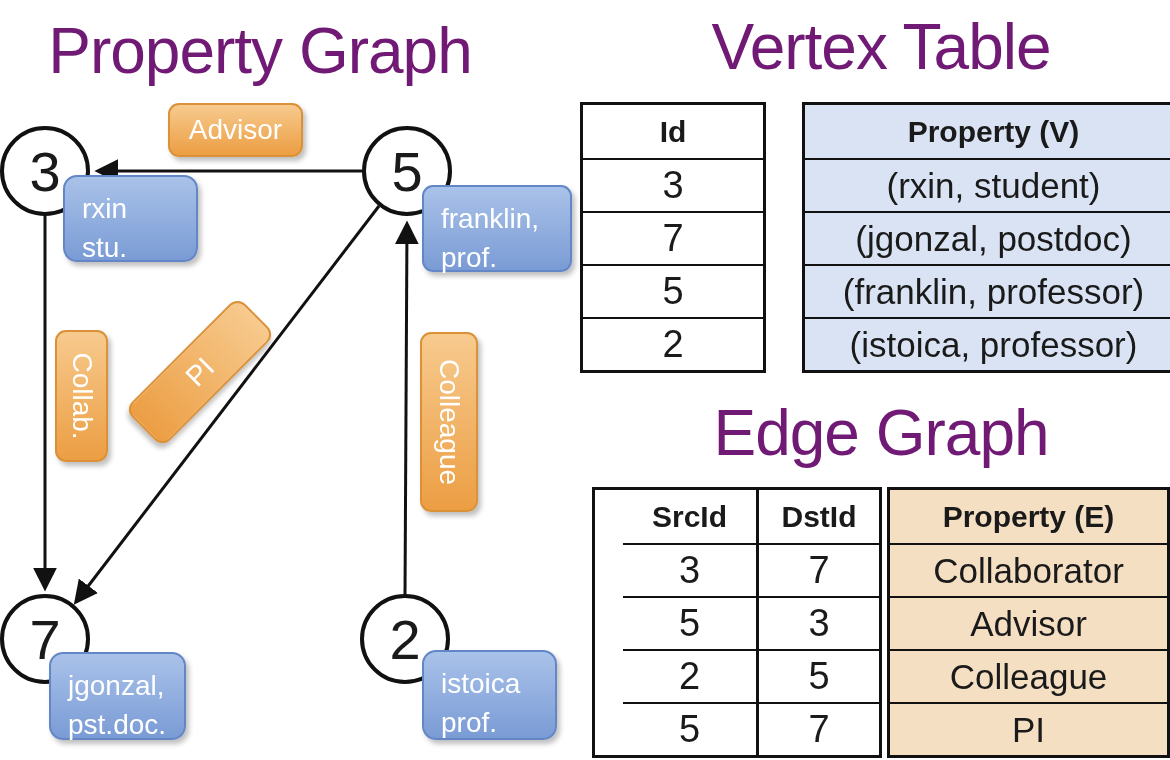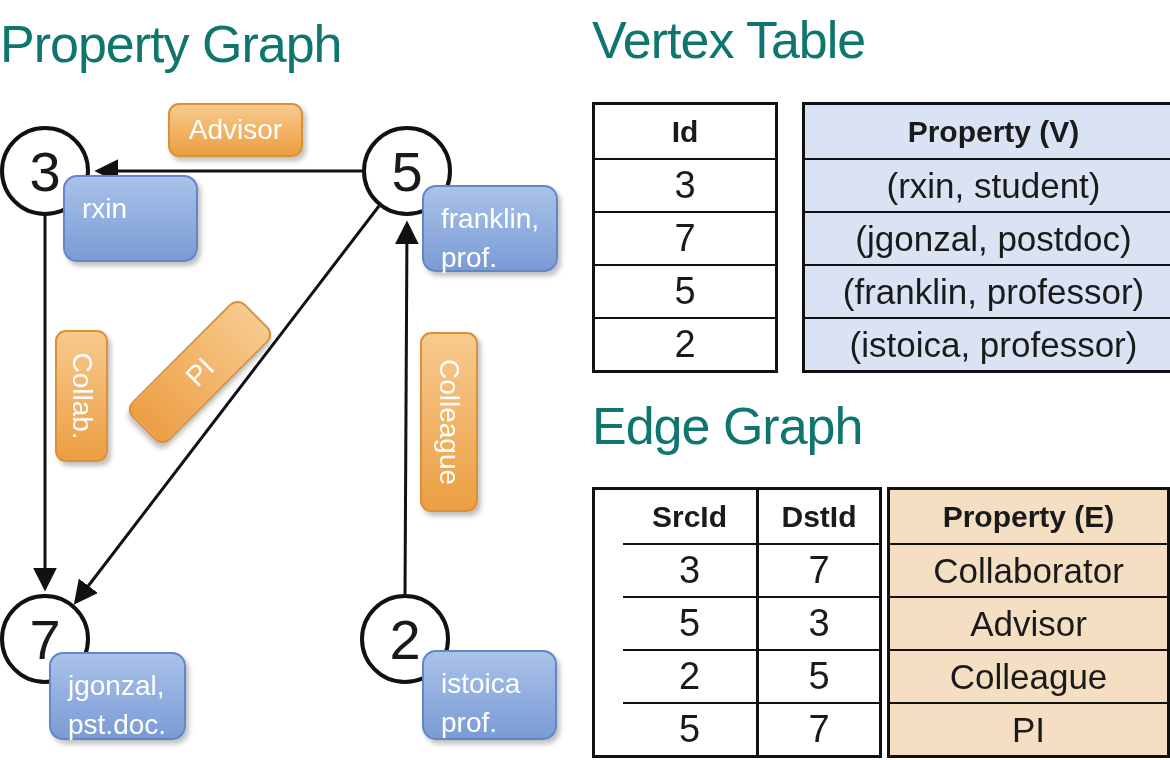--- a/index.html
+++ b/index.html
@@ -1,20 +1,20 @@
 <!DOCTYPE html>
 <html><head>
 <meta charset="utf-8">
 <style>
   html,body{margin:0;padding:0;background:#fff;}
   #canvas{position:relative;width:1170px;height:760px;background:#fff;overflow:hidden;
           font-family:"Liberation Sans",sans-serif;color:#1a1a1a;}
 
-  .title{position:absolute;text-align:left;font-size:52px;font-weight:400;
-         letter-spacing:-1px;color:#0f766e;white-space:nowrap;}
+  .title{position:absolute;text-align:center;font-size:64px;font-weight:400;
+         letter-spacing:-1px;color:#701a75;white-space:nowrap;}
 
   
   #edges{position:absolute;left:0;top:0;z-index:1;}
   .node{position:absolute;width:90px;height:90px;border:4px solid #111;border-radius:50%;
         background:#fff;display:flex;align-items:center;justify-content:center;
         font-size:56px;font-weight:400;z-index:2;box-sizing:border-box;}
   .vbox{position:absolute;z-index:3;border-radius:14px;
         background:linear-gradient(#a9c2e9,#7a9bd5);border:2px solid #6286c6;
         color:#fff;font-size:28px;line-height:39px;padding:12px 10px 0 17px;
         box-sizing:border-box;box-shadow:3px 4px 5px rgba(0,0,0,0.25);}
@@ -67,22 +67,23 @@
   </div>
   <div class="node" style="left:0;top:594px;">
     <span>7</span>
   </div>
   <div class="node" style="left:360px;top:594px;">
     <span>2</span>
   </div>
 
   <div class="vbox" style="left:63px;top:175px;width:135px;height:87px;">
     <div>rxin</div>
+    <div>stu.</div>
   </div>
-  <div class="vbox" style="left:422px;top:185px;width:136px;height:87px;">
+  <div class="vbox" style="left:422px;top:185px;width:150px;height:87px;border-radius:11px;">
     <div>franklin,</div>
     <div>prof.</div>
   </div>
   <div class="vbox" style="left:49px;top:652px;width:137px;height:88px;">
     <div>jgonzal,</div>
     <div>pst.doc.</div>
   </div>
   <div class="vbox" style="left:422px;top:650px;width:135px;height:90px;">
     <div>istoica</div>
     <div>prof.</div>
@@ -94,21 +95,21 @@
   <div class="ebox" style="left:55px;top:330px;width:53px;height:132px;">
     <span class="vtext">Collab.</span>
   </div>
   <div class="ebox" style="left:173px;top:292px;width:54px;height:160px;transform:rotate(45deg);">
     <span class="vtext-ccw">PI</span>
   </div>
   <div class="ebox" style="left:420px;top:332px;width:58px;height:180px;">
     <span class="vtext">Colleague</span>
   </div>
 
-  <div class="subtable" style="left:592px;top:102px;width:186px;height:271px;">
+  <div class="subtable" style="left:580px;top:102px;width:186px;height:271px;">
     <div class="cell head first">Id</div>
     <div class="cell num">3</div>
     <div class="cell num">7</div>
     <div class="cell num">5</div>
     <div class="cell num">2</div>
   </div>
 
   <div class="subtable fill-blue" style="left:787px;top:102px;width:383px;height:271px;margin-left:15px;">
     <div class="cell head first">Property (V)</div>
     <div class="cell">(rxin, student)</div>

